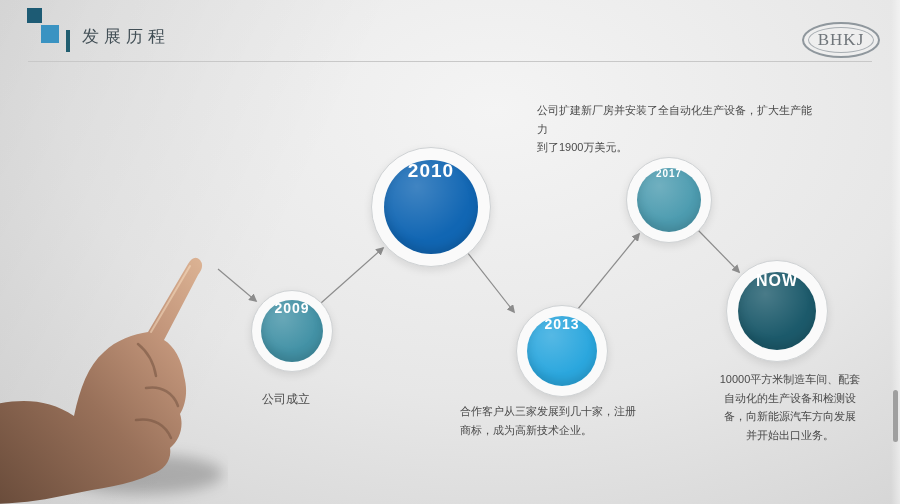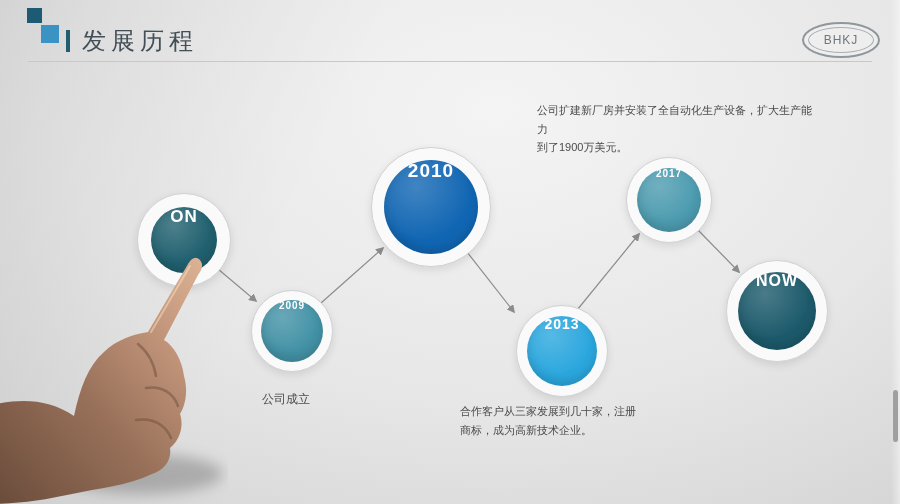--- a/index.html
+++ b/index.html
@@ -10,32 +10,32 @@
       linear-gradient(115deg, rgba(0,0,0,0.06) 0%, rgba(0,0,0,0) 35%),
       radial-gradient(ellipse 950px 640px at 55% 22%, #f4f4f4 0%, #e7e7e7 45%, #d3d3d3 80%, #c2c2c2 100%);
   }
   
   .sq{position:absolute;}
   .sq1{left:27px;top:8px;width:15px;height:15px;background:#1d5b74;}
   .sq2{left:41px;top:25px;width:18px;height:18px;background:#3a93c2;}
   .title-accent{position:absolute;left:66px;top:30px;width:4px;height:22px;background:#215e70;}
   .title{
     position:absolute;left:82px;top:25px;margin:0;
-    font-size:24px;font-weight:400;letter-spacing:5px;color:#424f56;
+    font-size:17px;font-weight:400;letter-spacing:5px;color:#424f56;
   }
   .logo{
     position:absolute;right:20px;top:22px;width:74px;height:32px;
     border:2px solid #8f979d;border-radius:50%;
     display:flex;align-items:center;justify-content:center;background:rgba(255,255,255,0.25);
   }
   .logo-inner{
     width:64px;height:24px;border:1px solid #a8aeb3;border-radius:50%;
     display:flex;align-items:center;justify-content:center;
   }
-  .logo-text{font-family:Liberation Sans, sans-serif;font-size:12px;letter-spacing:1px;color:#70767b;}
+  .logo-text{font-family:Liberation Serif, serif;font-size:17px;letter-spacing:1px;color:#70767b;}
   .divider{position:absolute;left:28px;right:28px;top:61px;height:1px;background:#c8c8c8;}
   
   .node{
     position:absolute;border-radius:50%;
     background:#fafafa;border:1px solid #cfd2d4;
     box-shadow:0 3px 8px rgba(0,0,0,0.10);
     display:flex;align-items:center;justify-content:center;
     z-index:2;
   }
   .bubble{
@@ -87,29 +87,24 @@
         <path d="M0,0 L10,5 L0,10 z" fill="#8c8c8c"></path>
       </marker>
     </defs>
     <line x1="218" y1="269" x2="256" y2="301" stroke="#8c8c8c" stroke-width="1.2" marker-end="url(#arr)"></line>
     <line x1="321" y1="303" x2="383" y2="248" stroke="#8c8c8c" stroke-width="1.2" marker-end="url(#arr)"></line>
     <line x1="467" y1="252" x2="514" y2="312" stroke="#8c8c8c" stroke-width="1.2" marker-end="url(#arr)"></line>
     <line x1="573" y1="315" x2="639" y2="234" stroke="#8c8c8c" stroke-width="1.2" marker-end="url(#arr)"></line>
     <line x1="697" y1="229" x2="739" y2="272" stroke="#8c8c8c" stroke-width="1.2" marker-end="url(#arr)"></line>
   </svg>
 
-  <div class="node" style="left:137px;top:193px;width:92px;height:92px;">
-    <div class="bubble" style="width: 66px; height: 66px; background-color: rgb(32, 96, 111);">
-      <span class="node-label" style="font-size:17px;">ON</span>
-    </div>
-  </div>
 
   <div class="node" style="left:251px;top:290px;width:80px;height:80px;">
     <div class="bubble" style="width: 62px; height: 62px; background-color: rgb(67, 146, 166);">
-      <span class="node-label" style="font-size:10px;">2009</span>
+      <span class="node-label" style="font-size:14px;">2009</span>
     </div>
   </div>
 
   <div class="node" style="left:371px;top:147px;width:118px;height:118px;">
     <div class="bubble" style="width: 94px; height: 94px; background-color: rgb(17, 102, 179);">
       <span class="node-label" style="font-size:19px;">2010</span>
     </div>
   </div>
 
   <div class="node" style="left:516px;top:305px;width:90px;height:90px;">
@@ -128,20 +123,24 @@
     <div class="bubble" style="width: 78px; height: 78px; background-color: rgb(28, 90, 107);">
       <span class="node-label" style="font-size:16px;">NOW</span>
     </div>
   </div>
 
   <div class="ann" style="left:537px;top:101px;width:280px;text-align:left;">公司扩建新厂房并安装了全自动化生产设备，扩大生产能力
 到了1900万美元。</div>
   <div class="ann" style="left:262px;top:389px;width:80px;font-size:12px;">公司成立</div>
   <div class="ann" style="left:460px;top:402px;width:190px;text-align:left;">合作客户从三家发展到几十家，注册
 商标，成为高新技术企业。</div>
+  <div class="ann" style="left:714px;top:370px;width:152px;text-align:center;">10000平方米制造车间、配套
+自动化的生产设备和检测设
+备，向新能源汽车方向发展
+并开始出口业务。</div>
 
   <svg class="hand" width="240" height="256" viewBox="0 0 240 256">
     <defs>
       <linearGradient id="skin" x1="0" y1="1" x2="1" y2="0">
         <stop offset="0" stop-color="#674a39"></stop>
         <stop offset="0.45" stop-color="#99715a"></stop>
         <stop offset="0.75" stop-color="#c2957a"></stop>
         <stop offset="1" stop-color="#dcb394"></stop>
       </linearGradient>
       <filter id="soft" x="-50%" y="-50%" width="200%" height="200%">

